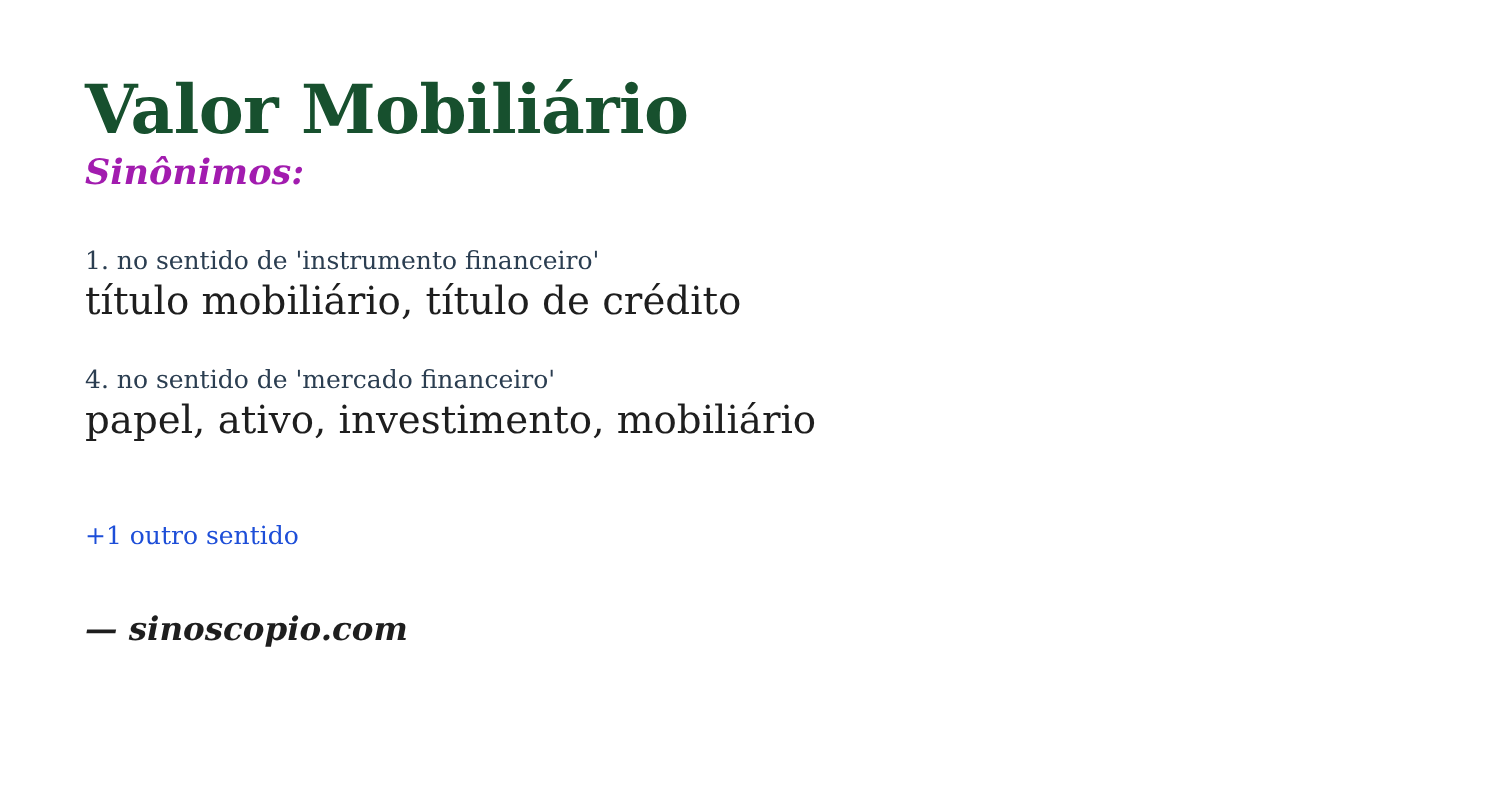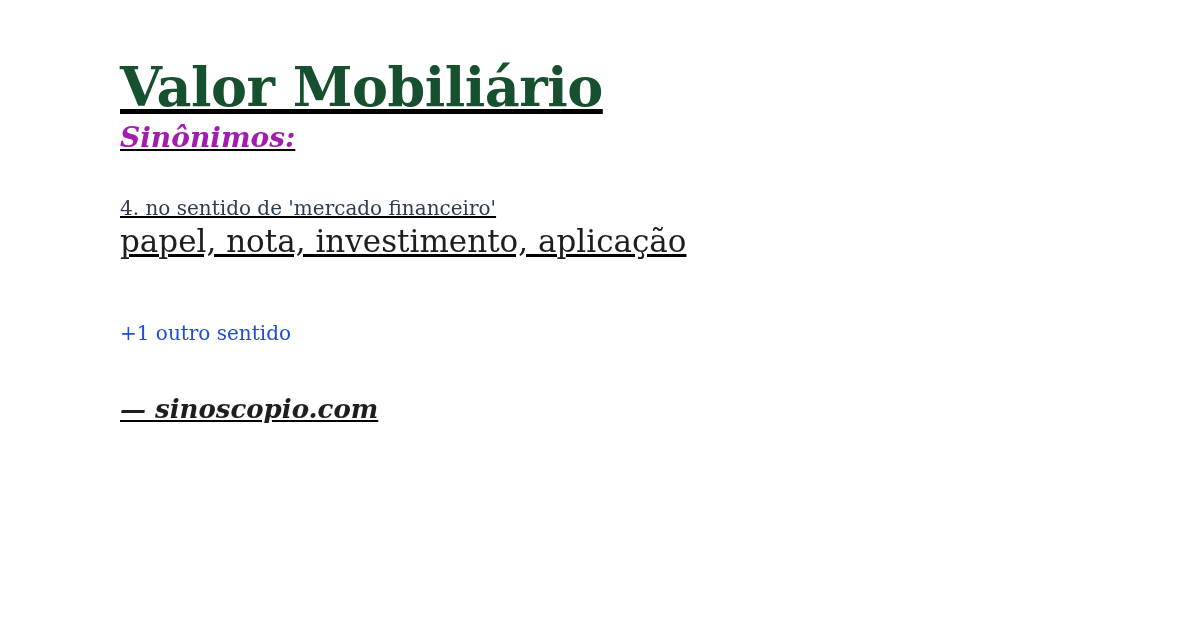--- a/index.html
+++ b/index.html
@@ -8,23 +8,22 @@
     background: #ffffff;
     width: 1200px;
     height: 628px;
     overflow: hidden;
     font-family: "DejaVu Serif", "Liberation Serif", serif;
   }
   .card {
     box-sizing: border-box;
     width: 1020px;
     height: 628px;
-    padding: 58px 60px 0 120px;
+    padding: 58px 60px 0 68px;
     background: #ffffff;
-    text-decoration: underline;
   }
   .title {
     margin: 0;
     font-size: 54px;
     line-height: 1.1;
     font-weight: 700;
     color: #17502e;
     letter-spacing: -0.5px;
   }
   .subtitle {
@@ -71,25 +70,29 @@
 <body>
 
 <div class="card">
 
   <h1 class="title">Valor Mobiliário</h1>
 
   <h2 class="subtitle">Sinônimos:</h2>
 
   <div class="senses">
 
+    <div class="sense">
+      <div class="sense-label">1. no sentido de 'instrumento financeiro'</div>
+      <div class="sense-synonyms">título mobiliário, título de crédito</div>
+    </div>
 
 
     <div class="sense">
       <div class="sense-label">4. no sentido de 'mercado financeiro'</div>
-      <div class="sense-synonyms">papel, nota, investimento, aplicação</div>
+      <div class="sense-synonyms">papel, ativo, investimento, mobiliário</div>
     </div>
 
   </div>
 
   <div class="more-senses">+1 outro sentido</div>
 
   <div class="attribution">— sinoscopio.com</div>
 
 </div>
 

